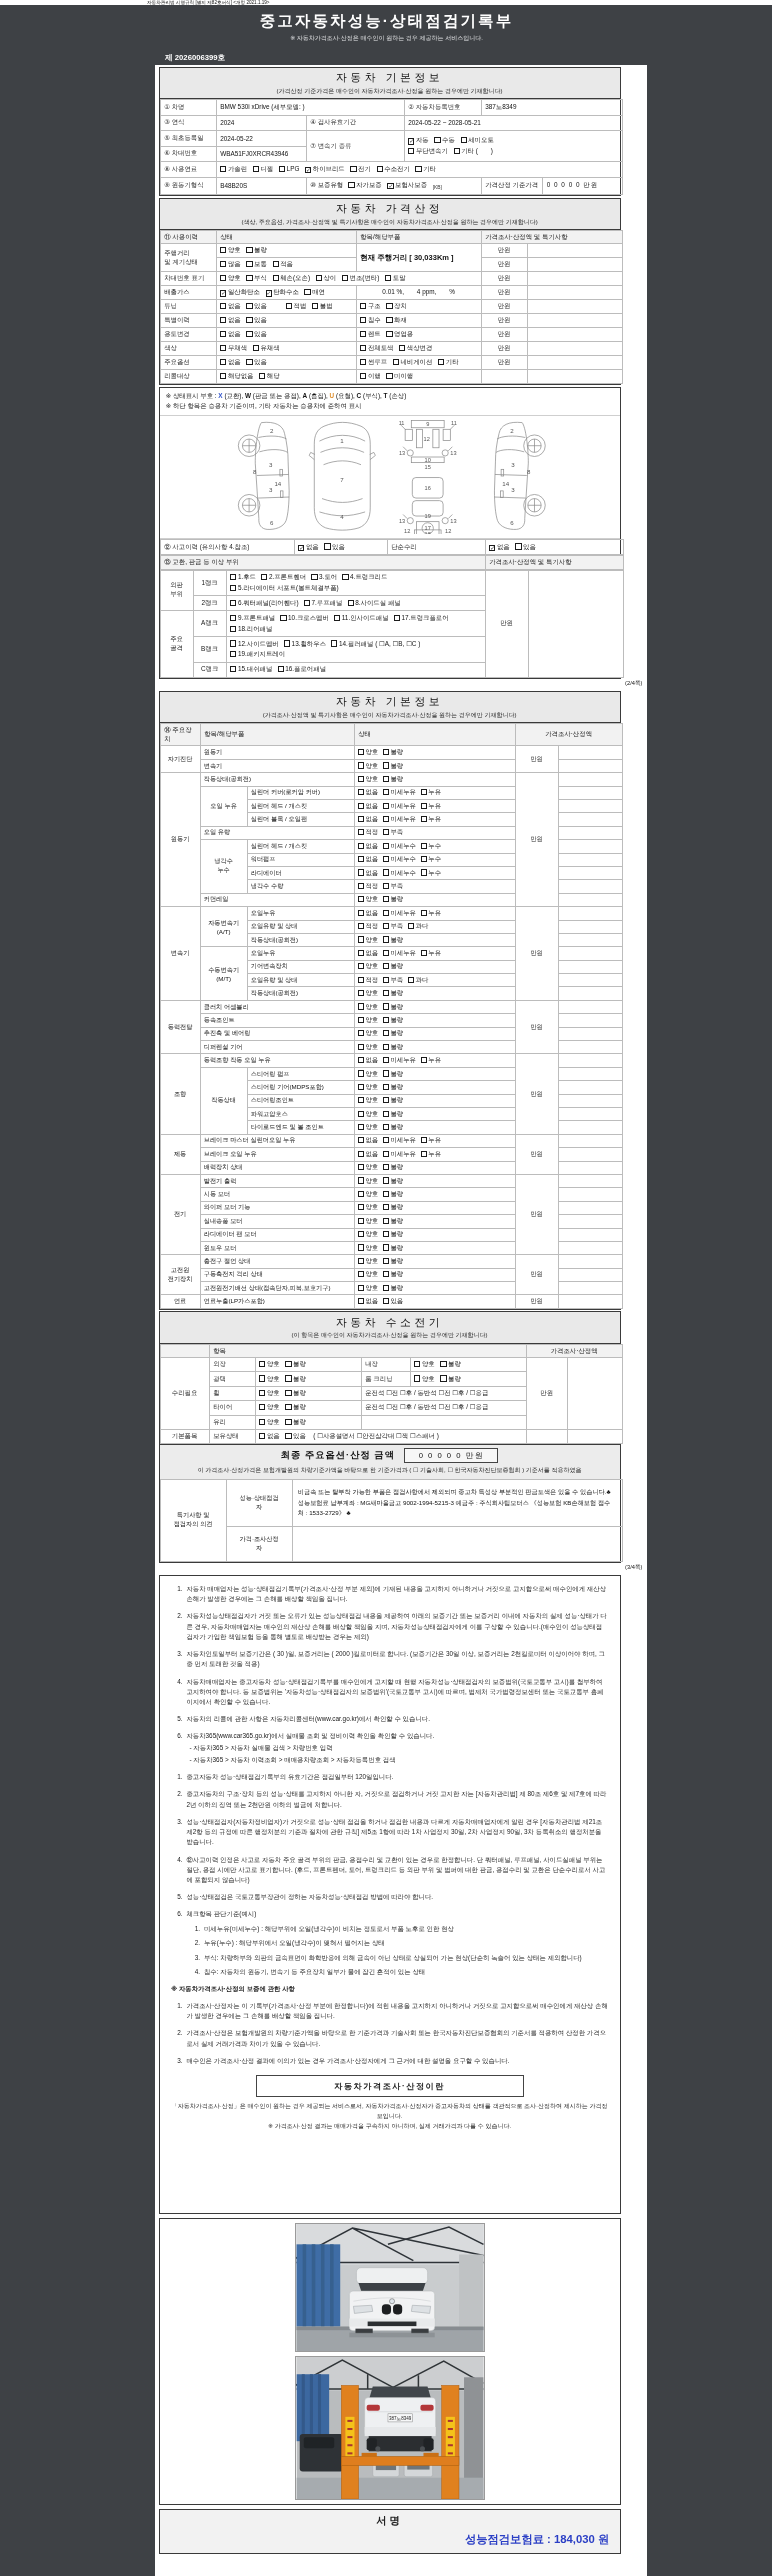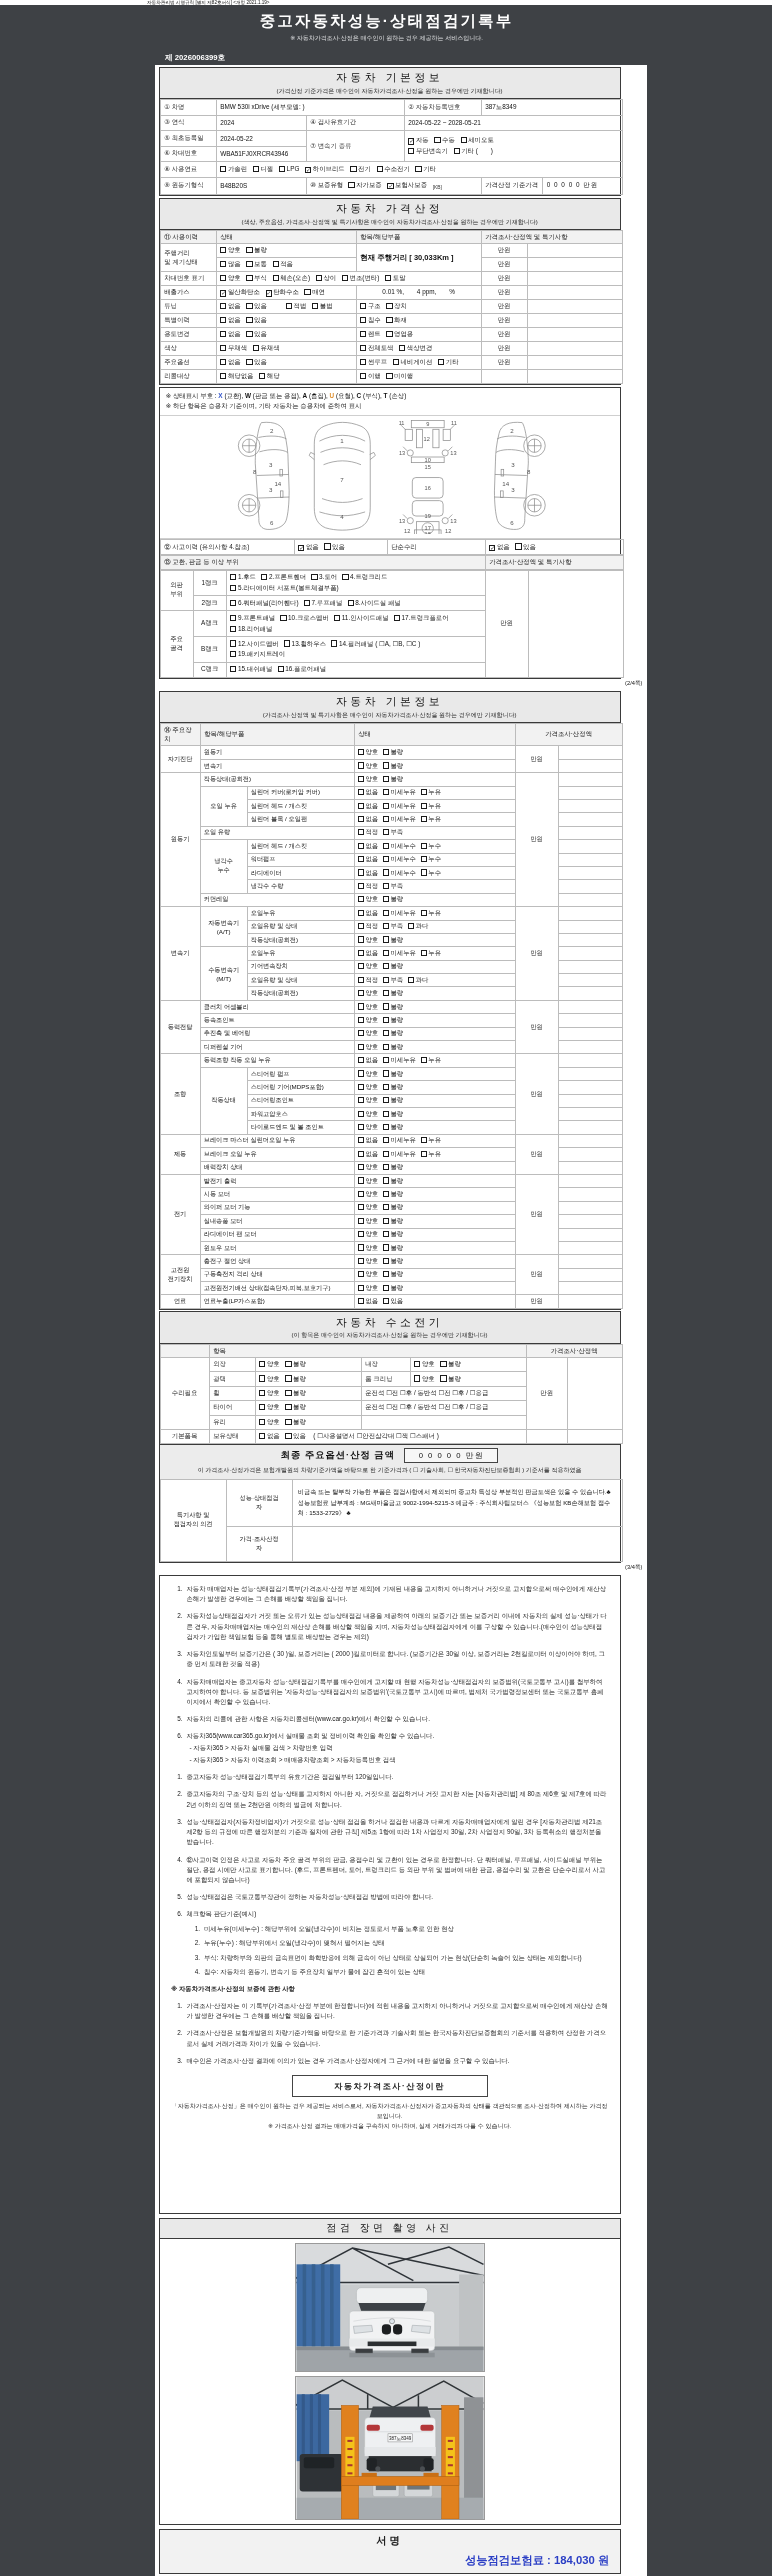--- a/index.html
+++ b/index.html
@@ -51,21 +51,21 @@
 .opinion td{font-size:6.2px}
 .opinion .side{ text-align:center;white-space:pre-line}
 .op-text{line-height:1.65;padding:3.1px 5.2px}
 .notice-body{padding:8.2px 11.3px 5.2px;font-size:6.4px;line-height:1.62;color:#1a1a1a}
 .notice-body ol{margin-left:13.4px}
 .notice-body li{margin-bottom:6.7px;padding-left:2.1px}
 .notice-body ol.subnum{margin-top:4.1px;margin-left:15.5px}
 .notice-body ol.subnum li{margin-bottom:4.1px}
 .subdash{margin-left:3.1px;margin-top:1.5px;font-size:6.4px}
 .n-heading{font-weight:bold;margin:2.1px 0 6.2px}
-.nbox{width:196px;margin:9.3px auto 4.1px;border:1px solid #444;text-align:center;font-weight:bold;font-size:8.2px;padding:3.1px 0;letter-spacing:1.5px}
+.nbox{width:268px;margin:9.3px auto 4.1px;border:1px solid #444;text-align:center;font-weight:bold;font-size:8.2px;padding:3.1px 0;letter-spacing:1.5px}
 .nbox-lines{text-align:center;font-size:6px;line-height:1.7;color:#222;padding-bottom:4.1px}
 .photo{display:block;margin:4.1px auto;border:0.5px solid #9a9a9a}
 .sign-band{border:1px solid #3a3a3a;background:#f2f2f2;margin-top:4.1px;padding:4.1px 0 5.2px}
 .sign-label{text-align:center;font-size:10.3px;font-weight:bold;letter-spacing:3.1px;color:#222}
 .sign-fee{text-align:right;padding-right:10.3px;margin-top:4.1px;font-size:11.3px;font-weight:bold;color:#2b3fc5}
 .code-x{color:#3355cc;font-weight:bold}
 .code-u{color:#e0912f;font-weight:bold}
 .code-k{font-weight:bold}
 .pitem{margin-right:5.2px;white-space:nowrap;display:inline-block;line-height:1.7}
 svg text{font-family:"Liberation Sans",sans-serif}
@@ -818,23 +818,20 @@
           </ol>
       <div class="nbox">자동차가격조사·산정이란</div>
       <div class="nbox-lines">
         <div>「자동차가격조사·산정」은 매수인이 원하는 경우 제공되는 서비스로서, 자동차가격조사·산정자가 중고자동차의 상태를 객관적으로 조사·산정하여 제시하는 가격정보입니다.</div>
         <div>※ 가격조사·산정 결과는 매매가격을 구속하지 아니하며, 실제 거래가격과 다를 수 있습니다.</div>
       </div>
     </div>
   </section>
 
   <section class="block" style="margin-top:4.1px">
-    <div class="sec-head">
-      <div class="sec-title" style="font-size:9.8px">점검 장면 촬영 사진</div>
-    </div>
 
     <svg class="photo" width="190" height="129" viewBox="0 0 368 250">
       <rect width="368" height="250" fill="#c9ccce"></rect>
       <rect width="368" height="80" fill="#d9dbdd"></rect>
       <g stroke="#2e3338" stroke-width="3" fill="none">
         <path d="M-10,72 L110,8 L230,72 M110,8 L368,62"></path>
         <path d="M180,40 L300,6 L368,40"></path>
         <line x1="0" y1="76" x2="368" y2="76"></line>
       </g>
       <rect x="0" y="40" width="86" height="162" fill="#3f6da6"></rect>

